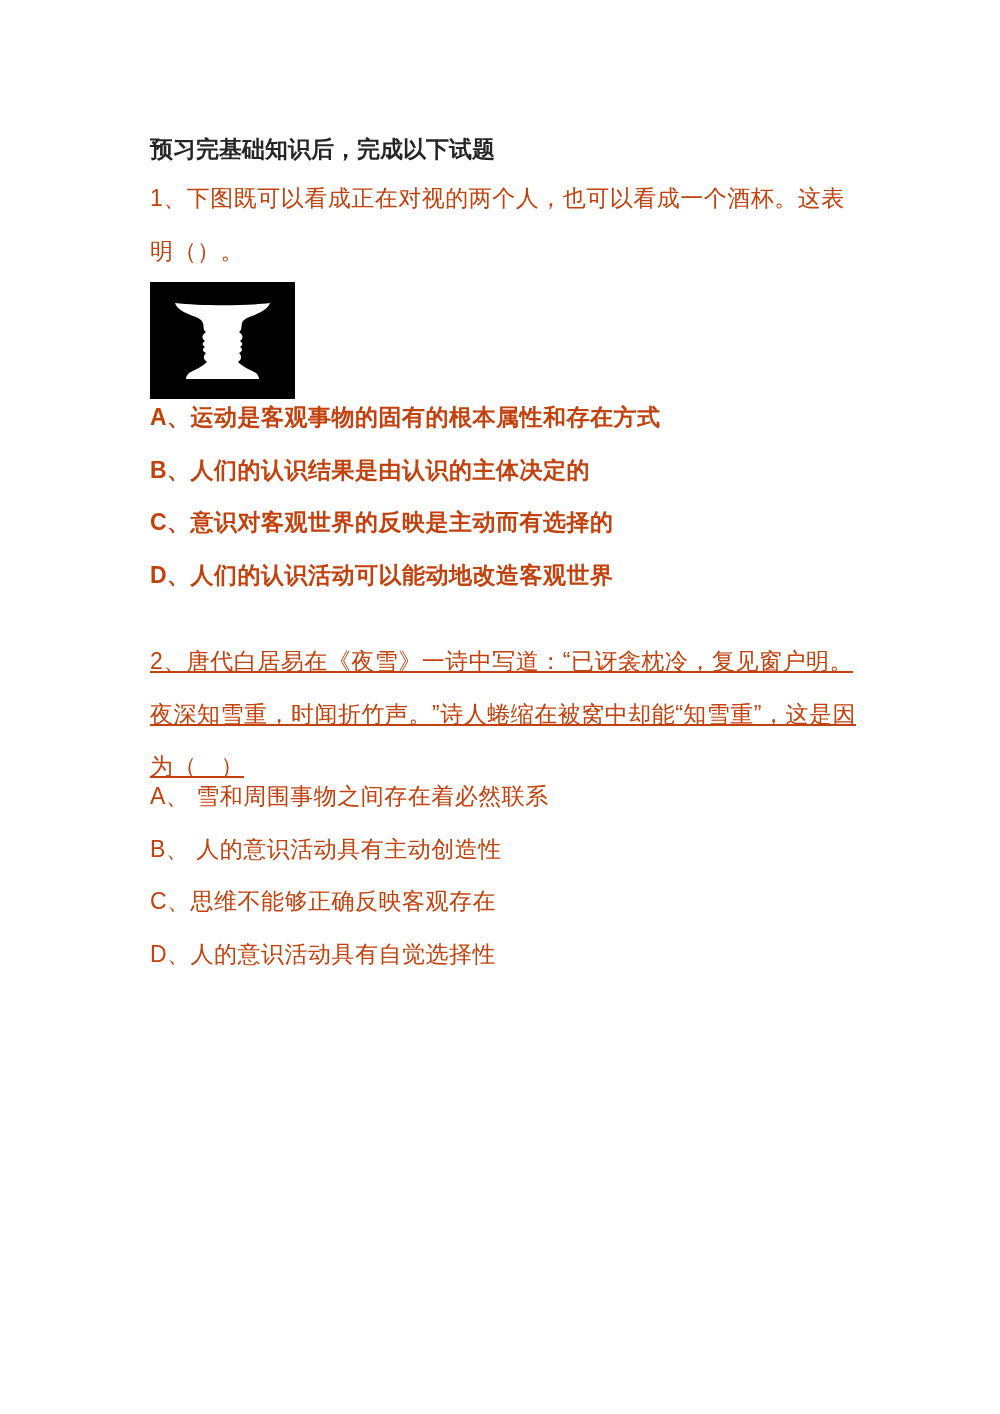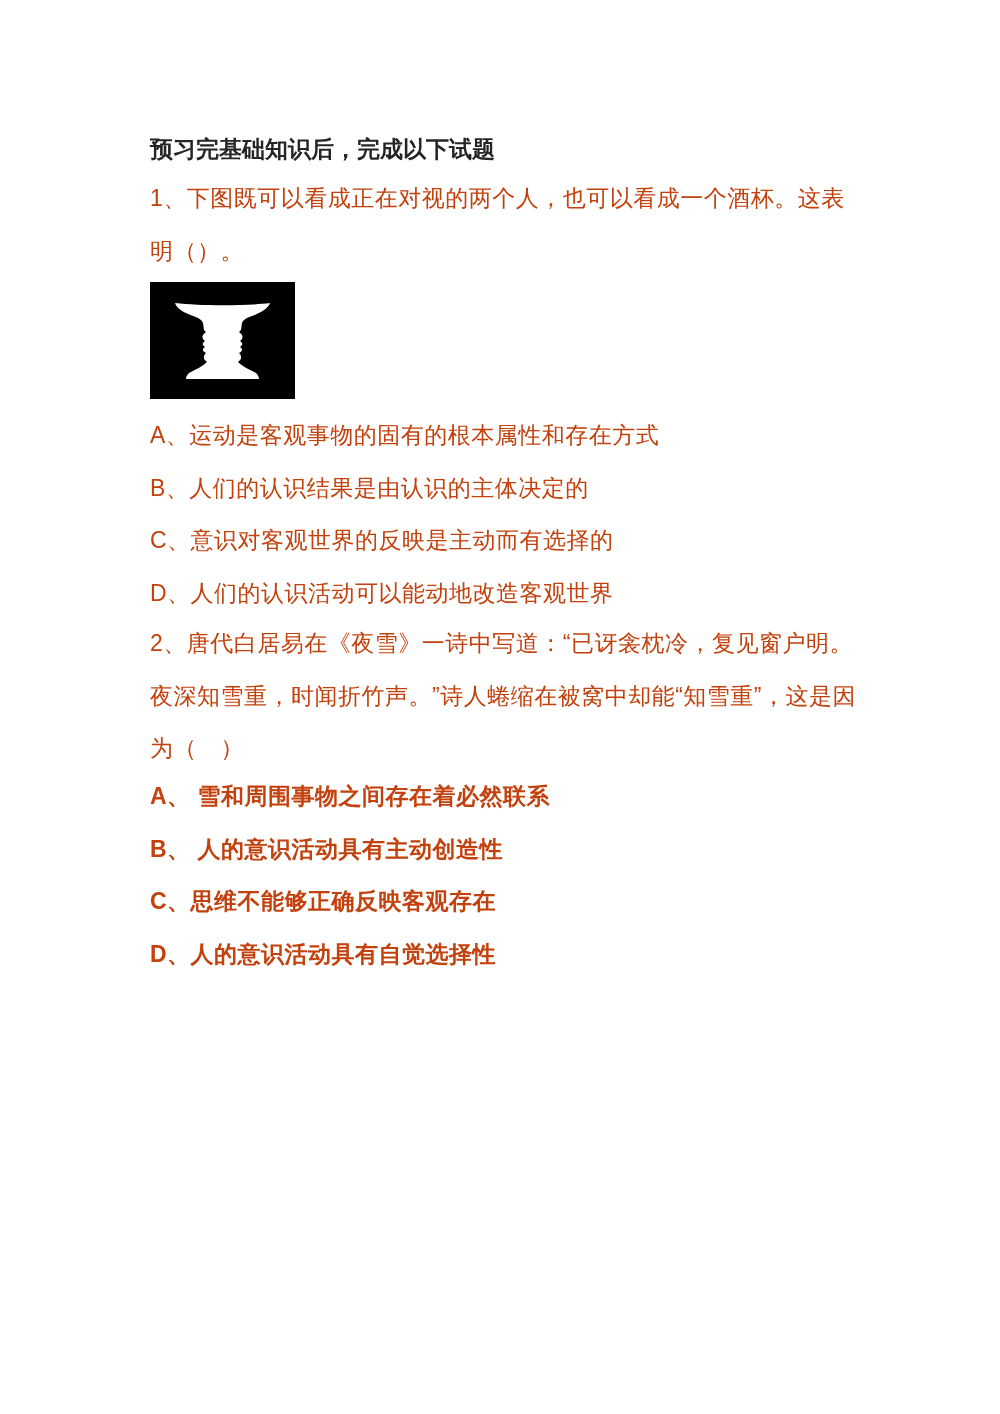--- a/index.html
+++ b/index.html
@@ -29,23 +29,23 @@
     position: absolute;
     left: 150px;
     width: 730px;
     font-size: 23px;
     color: #c2410c;
     line-height: 52.5px;
     white-space: pre-wrap;
     letter-spacing: 0.5px;
   }
   .q1-stem   { top: 172px; }
-  .q1-opts   { top: 409px; }
-  .q2-stem   { top: 617px; }
-  .q2-opts   { top: 770px; font-weight: bold; }
+  .q1-opts   { top: 391px; font-weight: bold; }
+  .q2-stem   { top: 635px; text-decoration: underline; }
+  .q2-opts   { top: 770px; }
   .q3-stem   { top: 985px; }
   .q3-items  { top: 1143px; }
   .figure {
     position: absolute;
     left: 150px;
     top: 282px;
     width: 145px;
     height: 117px;
   }
   .figure svg { display: block; width: 100%; height: 100%; }

